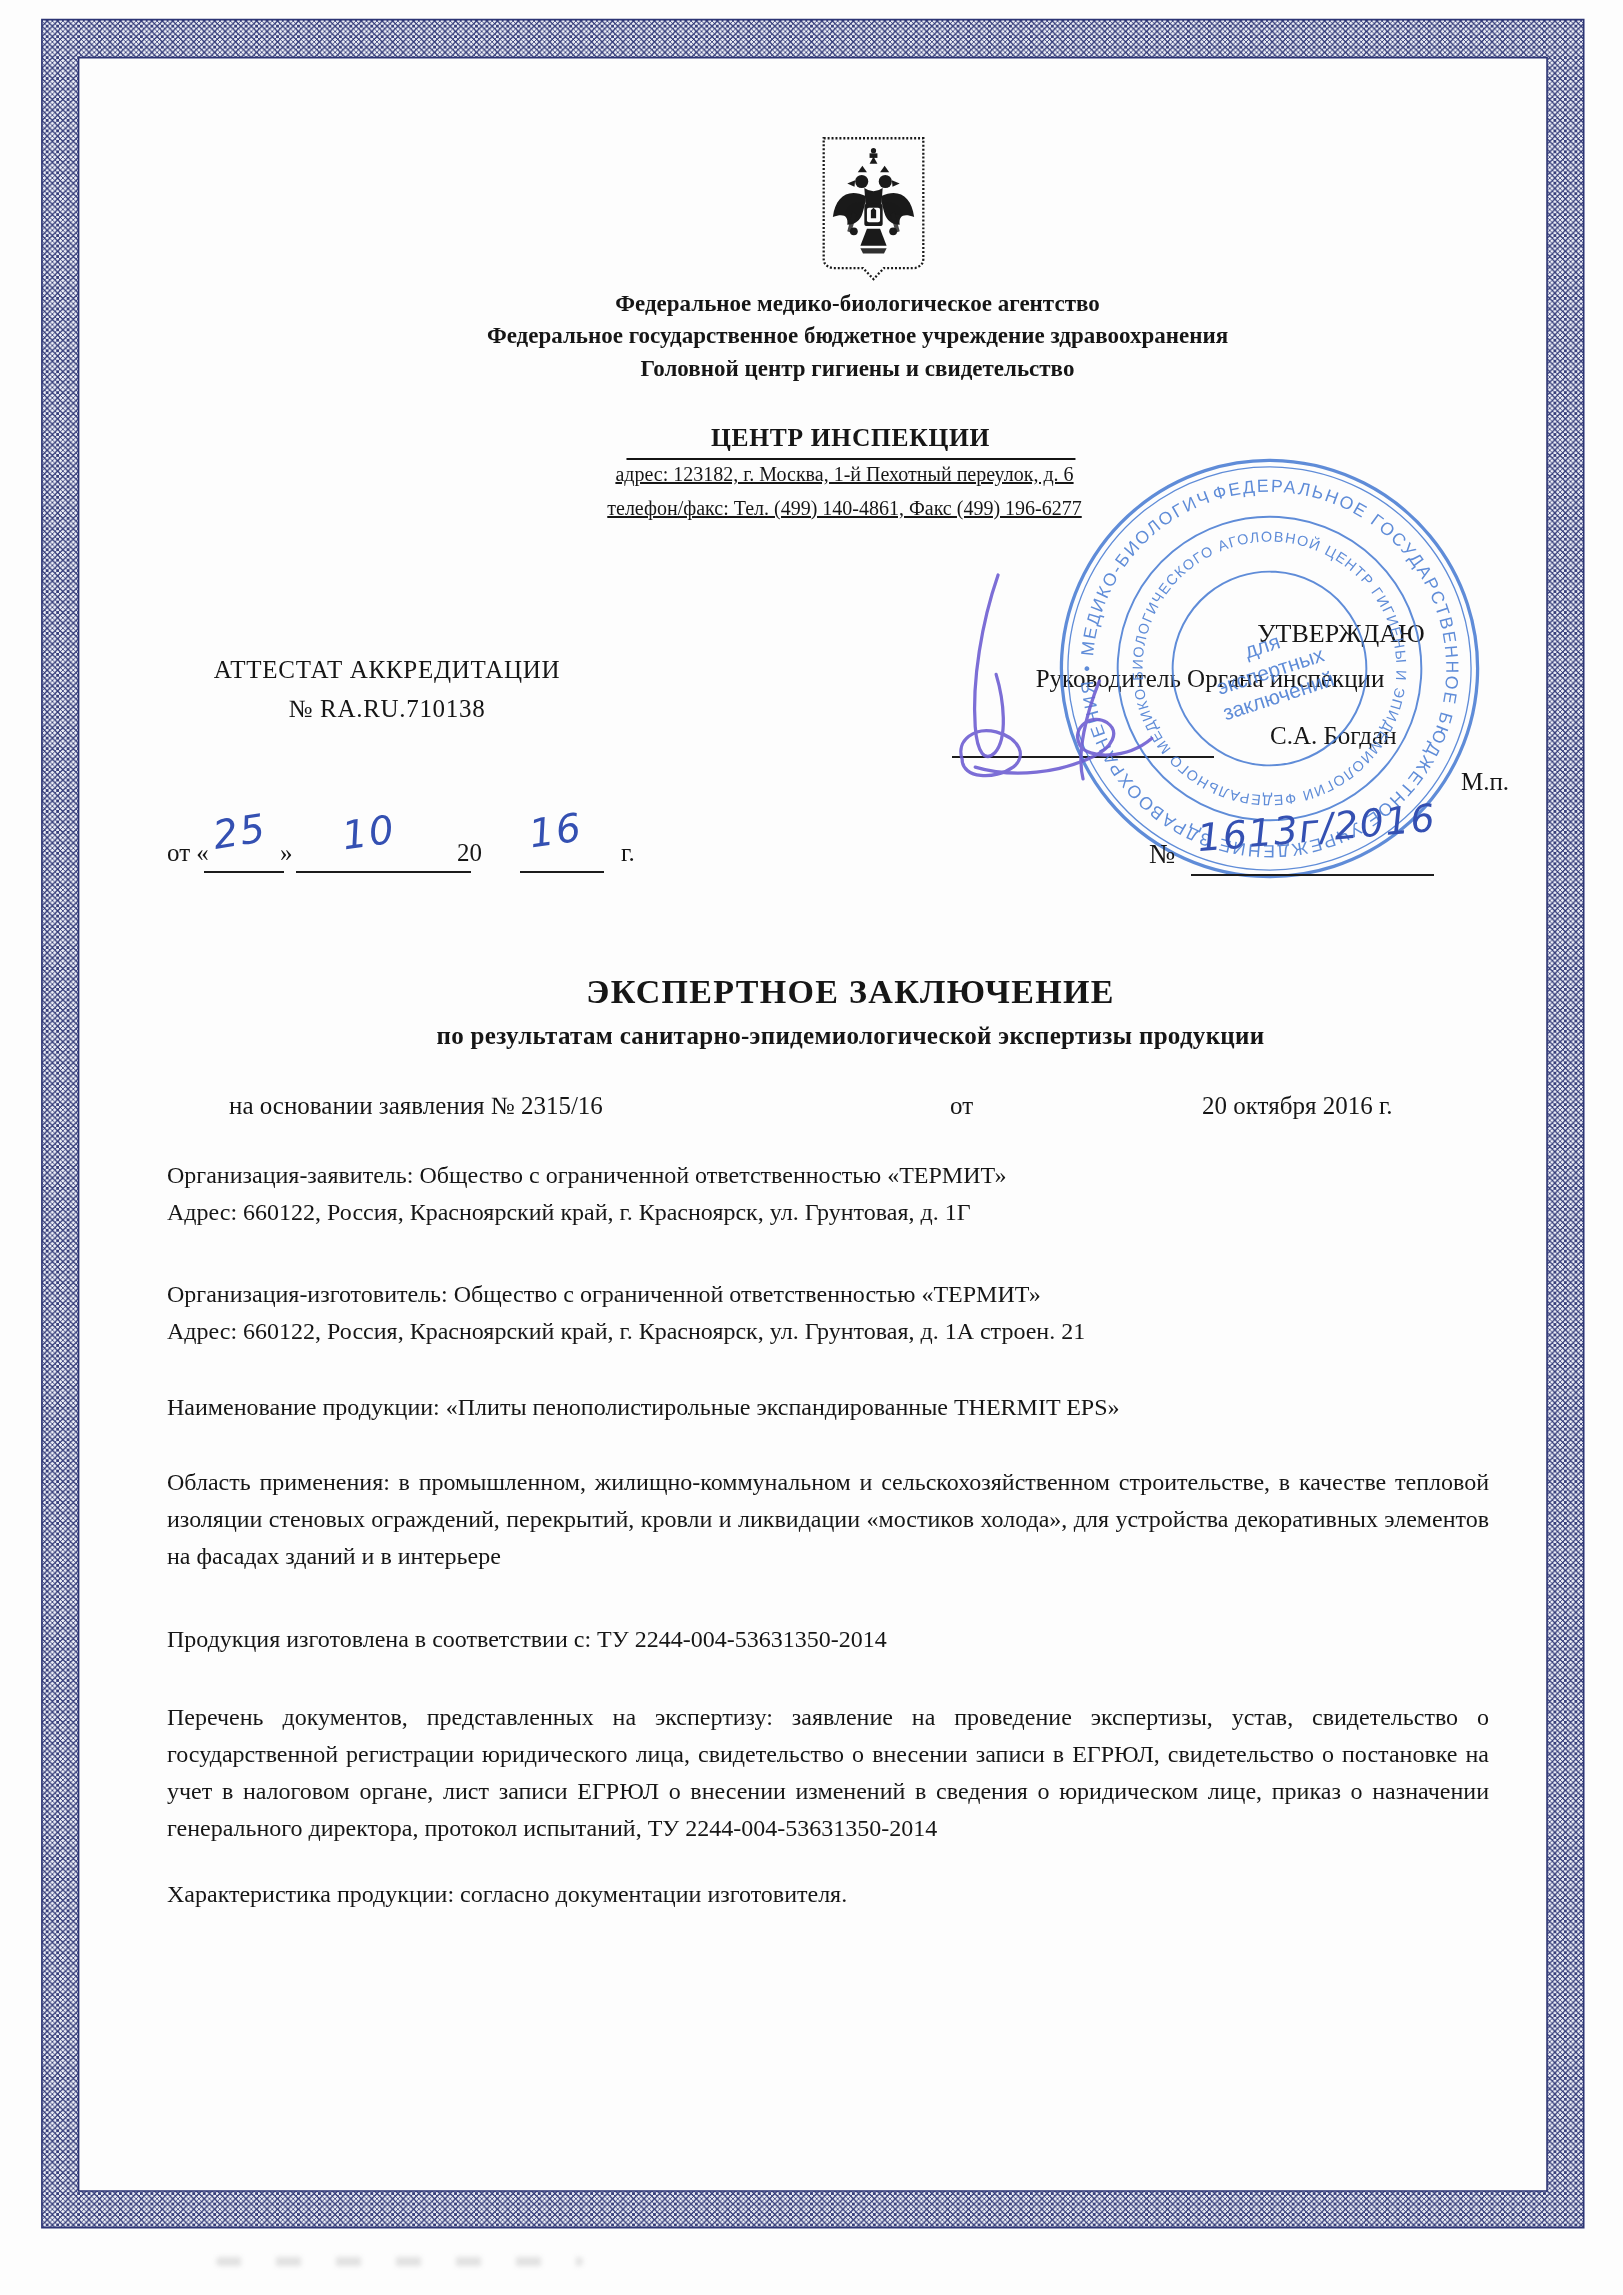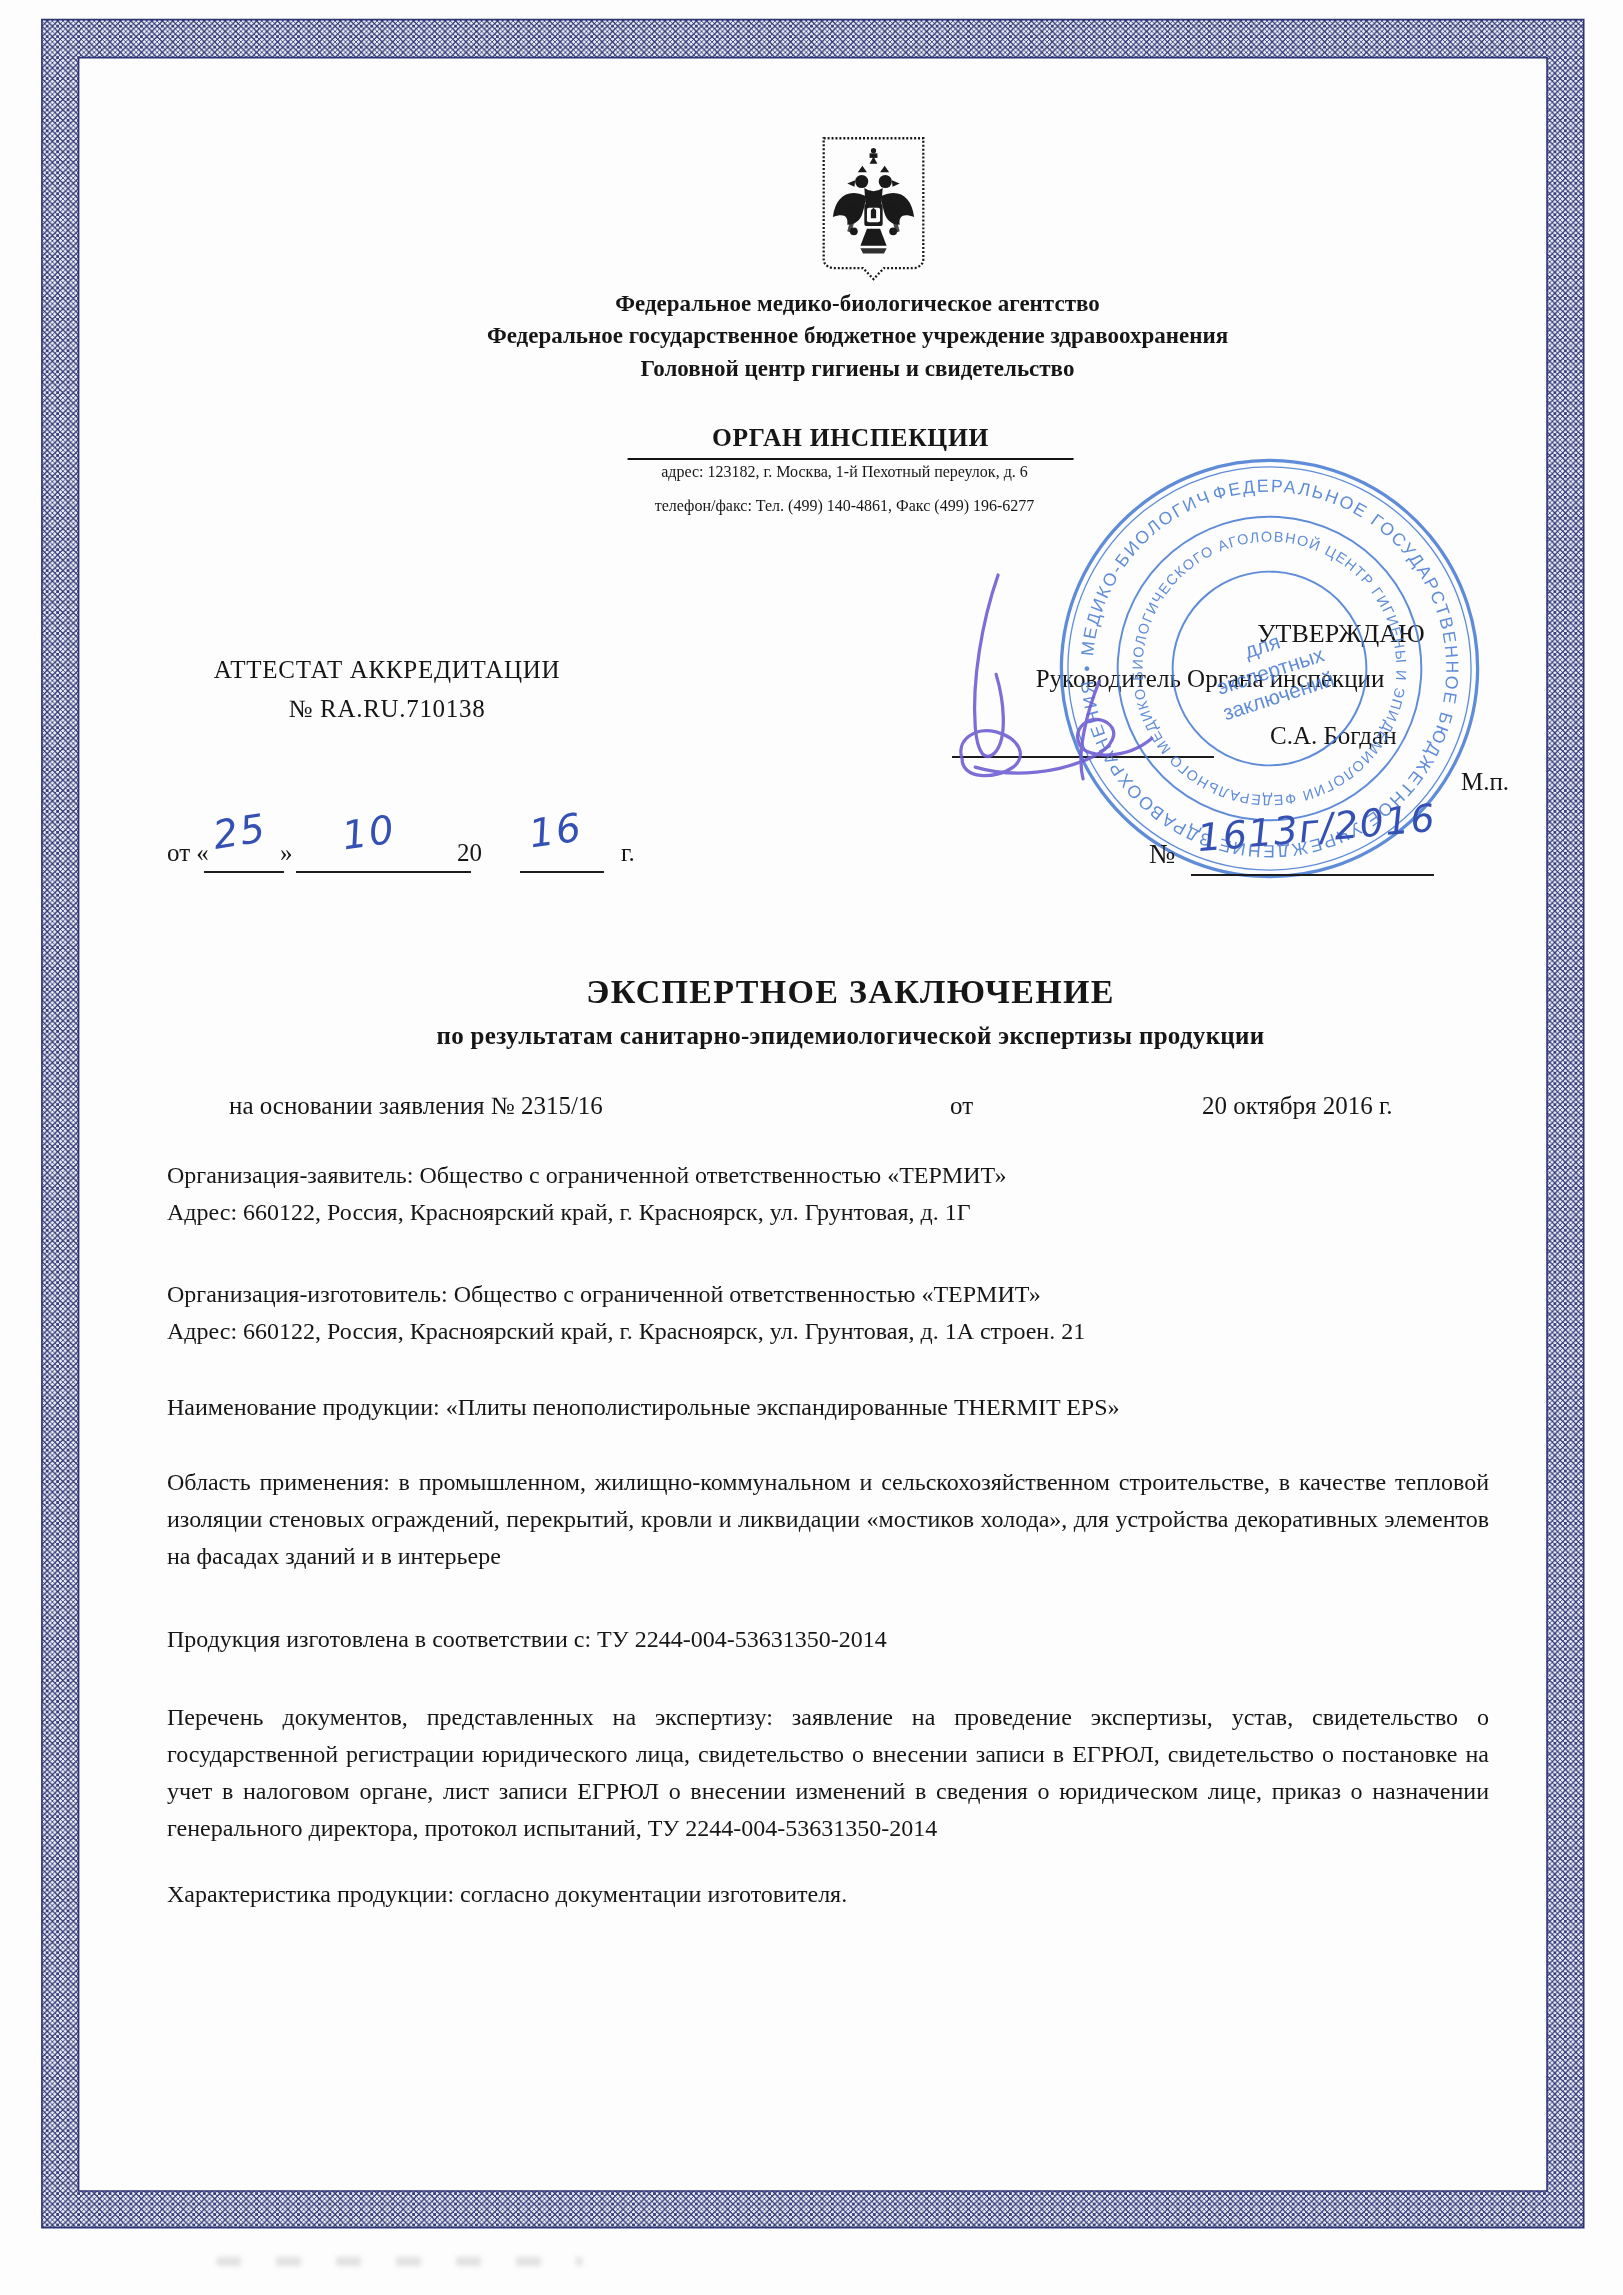--- a/index.html
+++ b/index.html
@@ -7,21 +7,21 @@
     position:relative;
     width:1623px;height:2295px;
     background:#fdfdfd;
     font-family:"Liberation Serif", serif;
     color:#161616;
     overflow:hidden;
   }
   .abs{position:absolute;}
   .ctr{left:50%;transform:translateX(-50%);white-space:nowrap;}
   .hline{font-weight:bold;font-size:23px;}
-  .reg{font-size:16px;}
+  .reg{font-size:20px;text-decoration:underline;}
   .organ-title{font-weight:bold;font-size:25.5px;letter-spacing:0.7px;
     border-bottom:2.6px solid #141414;padding:0 85px 5.2px 85px;}
   .attest{font-size:25px;letter-spacing:0.7px;}
   .approve{font-size:25px;}
   .docnum-hand,.hand{
     font-family:"DejaVu Sans", sans-serif;font-style:italic;
     color:#3450b2;
   }
   .underline{border-bottom:2.6px solid #1c1c1c;height:0;}
   .title-main{font-weight:bold;font-size:34px;letter-spacing:1.3px;}
@@ -84,21 +84,21 @@
       <circle cx="116" cy="150" r="6"></circle>
       <path d="M54,120 l-8,30 6,2 8,-28 z" opacity=".8"></path>
       <path d="M118,120 l8,30 -6,2 -8,-28 z" opacity=".8"></path>
     </g>
   </svg>
 
   <div class="abs ctr hline" style="left:calc(50% + 46px);top:291px;">Федеральное медико-биологическое агентство</div>
   <div class="abs ctr hline" style="left:calc(50% + 46px);top:323px;">Федеральное государственное бюджетное учреждение здравоохранения</div>
   <div class="abs ctr hline" style="left:calc(50% + 46px);top:356px;">Головной центр гигиены и свидетельство</div>
 
-  <div class="abs ctr organ-title" style="left:calc(50% + 39px);top:423px;">ОРГАН ИНСПЕКЦИИ</div>
+  <div class="abs ctr organ-title" style="left:calc(50% + 39px);top:423px;">ЦЕНТР ИНСПЕКЦИИ</div>
   <div class="abs ctr reg" style="left:calc(50% + 33px);top:463px;">адрес: 123182, г. Москва, 1-й Пехотный переулок, д. 6</div>
   <div class="abs ctr reg" style="left:calc(50% + 33px);top:497px;">телефон/факс: Тел. (499) 140-4861, Факс (499) 196-6277</div>
 
   <div class="abs attest" style="left:387px;top:656px;transform:translateX(-50%);white-space:nowrap;">АТТЕСТАТ АККРЕДИТАЦИИ</div>
   <div class="abs attest" style="left:387px;top:695px;transform:translateX(-50%);white-space:nowrap;">№ RA.RU.710138</div>
 
   <div class="abs approve" style="left:1341px;top:619px;transform:translateX(-50%);white-space:nowrap;font-size:26px;">УТВЕРЖДАЮ</div>
   <div class="abs approve" style="left:1210px;top:665px;transform:translateX(-50%);white-space:nowrap;">Руководитель Органа инспекции</div>
   <div class="abs underline" style="left:952px;top:756px;width:262px;"></div>
   <div class="abs approve" style="left:1270px;top:722px;white-space:nowrap;">С.А. Богдан</div>

